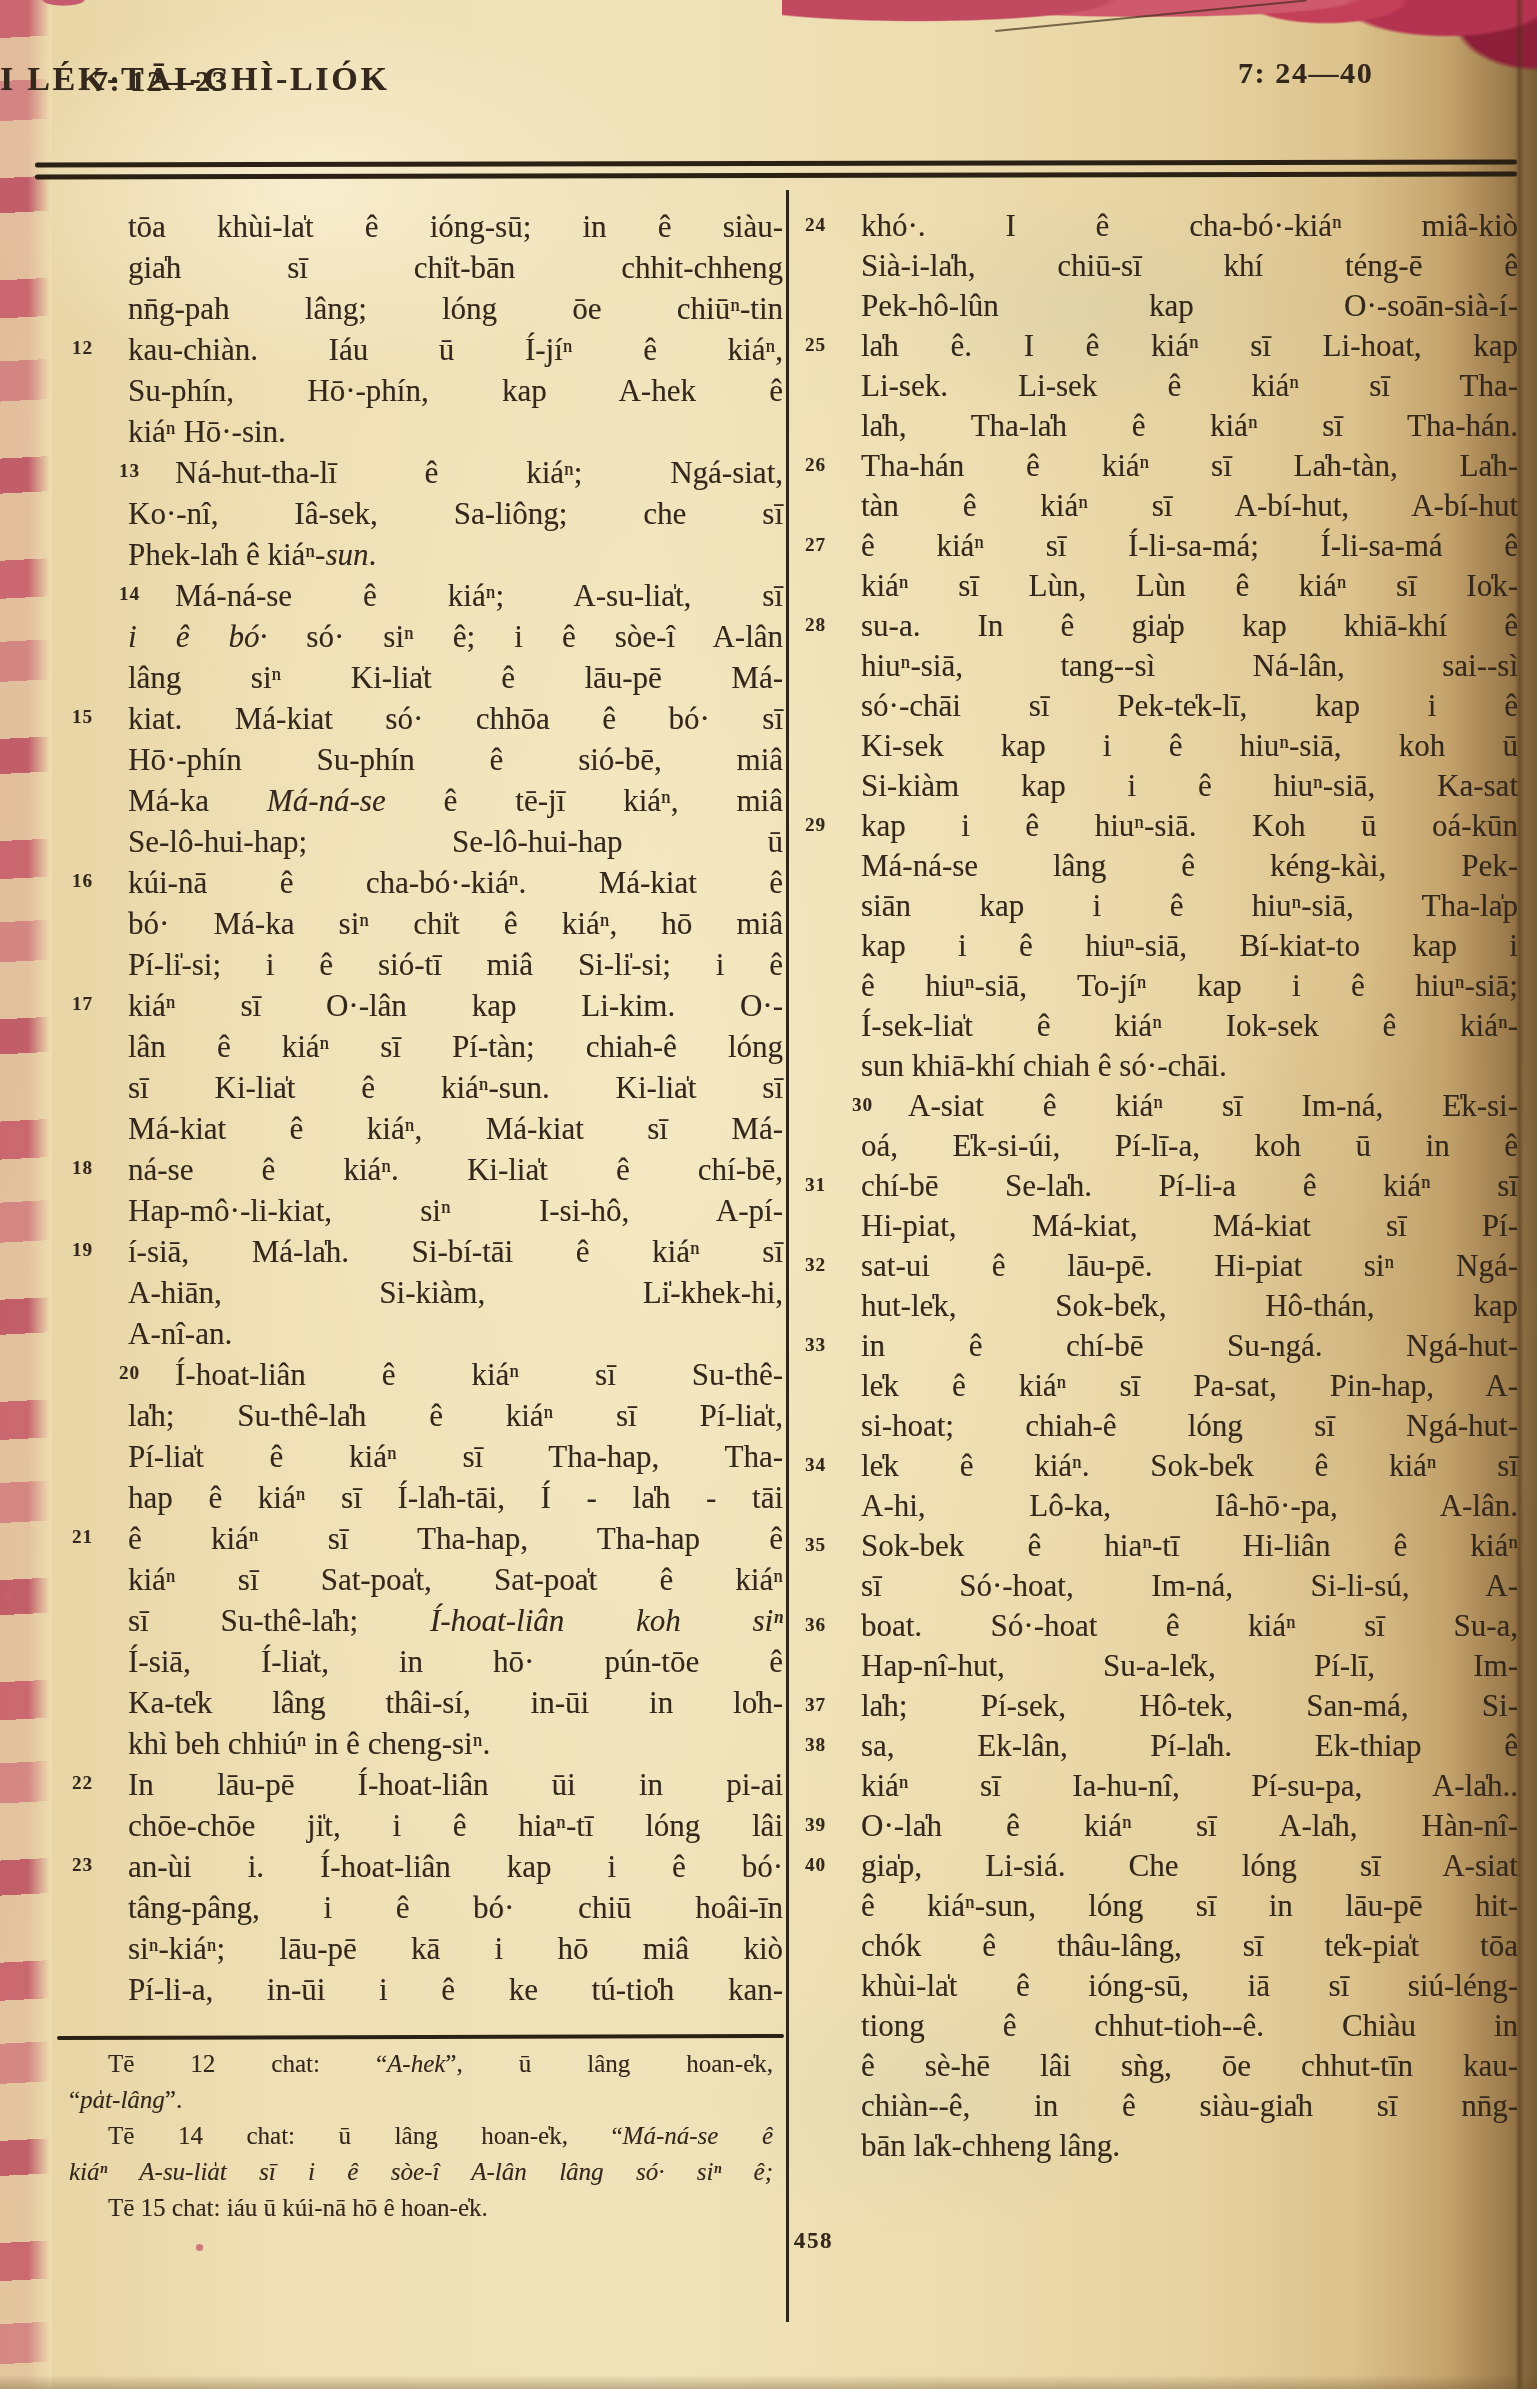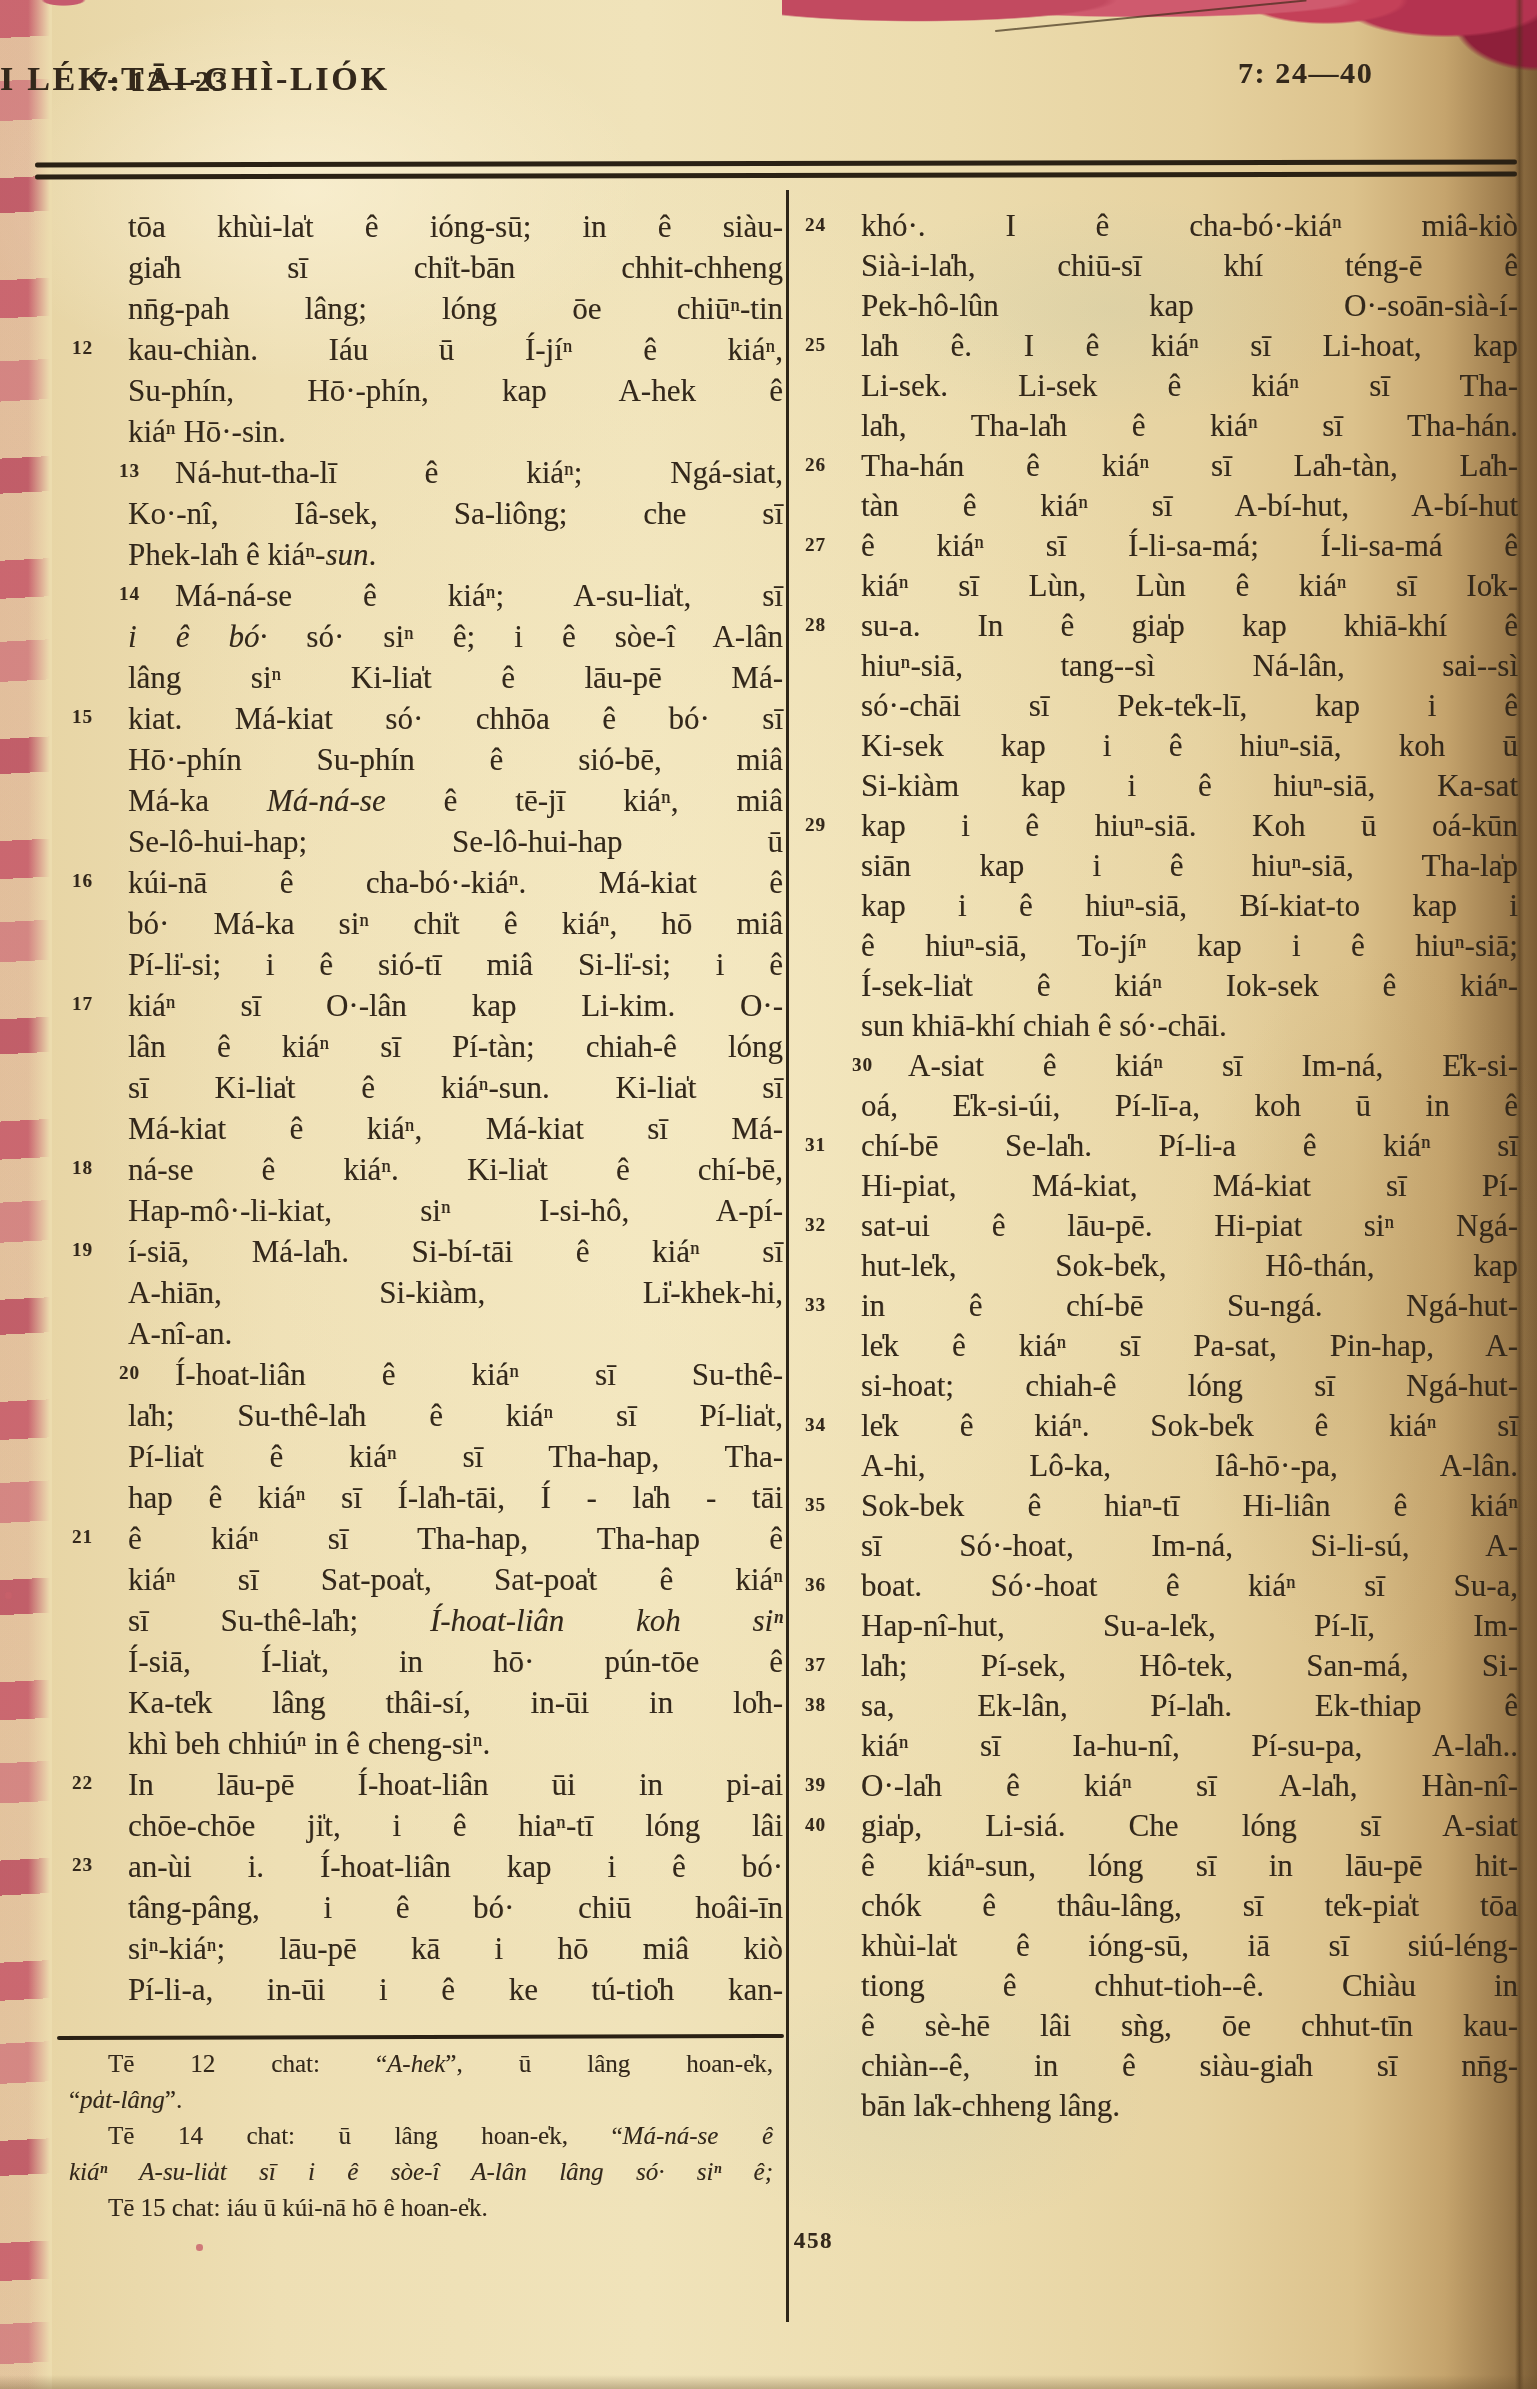--- a/index.html
+++ b/index.html
@@ -172,20 +172,21 @@
       <div class="line"><span class="vnum">26</span>Tha-hán ê kiáⁿ sī La̍h-tàn, La̍h-</div>
       <div class="line">tàn ê kiáⁿ sī A-bí-hut, A-bí-hut</div>
       <div class="line"><span class="vnum">27</span>ê kiáⁿ sī Í-li-sa-má; Í-li-sa-má ê</div>
       <div class="line">kiáⁿ sī Lùn, Lùn ê kiáⁿ sī Io̍k-</div>
       <div class="line"><span class="vnum">28</span>su-a.  In ê gia̍p kap khiā-khí ê</div>
       <div class="line">hiuⁿ-siā, tang--sì Ná-lân, sai--sì</div>
       <div class="line">só·-chāi sī Pek-te̍k-lī, kap i ê</div>
       <div class="line">Ki-sek kap i ê hiuⁿ-siā, koh ū</div>
       <div class="line">Si-kiàm kap i ê hiuⁿ-siā, Ka-sat</div>
       <div class="line"><span class="vnum">29</span>kap i ê hiuⁿ-siā.  Koh ū oá-kūn</div>
+      <div class="line">Má-ná-se lâng ê kéng-kài, Pek-</div>
       <div class="line">siān kap i ê hiuⁿ-siā, Tha-la̍p</div>
       <div class="line">kap i ê hiuⁿ-siā, Bí-kiat-to kap i</div>
       <div class="line">ê hiuⁿ-siā, To-jíⁿ kap i ê hiuⁿ-siā;</div>
       <div class="line">Í-sek-lia̍t ê kiáⁿ Iok-sek ê kiáⁿ-</div>
       <div class="line end">sun khiā-khí chiah ê só·-chāi.</div>
       <div class="line indent"><span class="vnum">30</span>A-siat ê kiáⁿ sī Im-ná, E̍k-si-</div>
       <div class="line">oá, E̍k-si-úi, Pí-lī-a, koh ū in ê</div>
       <div class="line"><span class="vnum">31</span>chí-bē Se-la̍h.  Pí-li-a ê kiáⁿ sī</div>
       <div class="line">Hi-piat, Má-kiat, Má-kiat sī Pí-</div>
       <div class="line"><span class="vnum">32</span>sat-ui ê lāu-pē.  Hi-piat siⁿ Ngá-</div>

